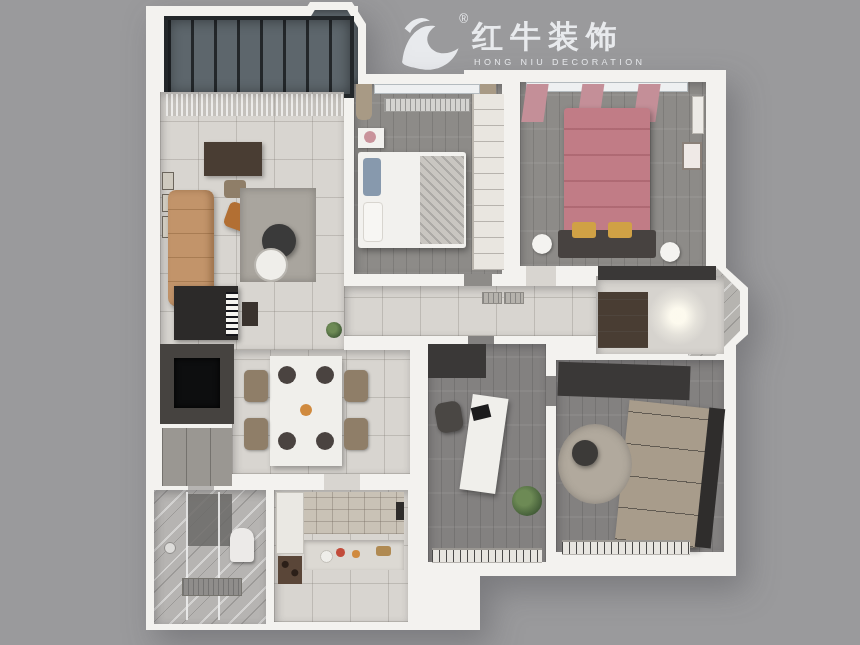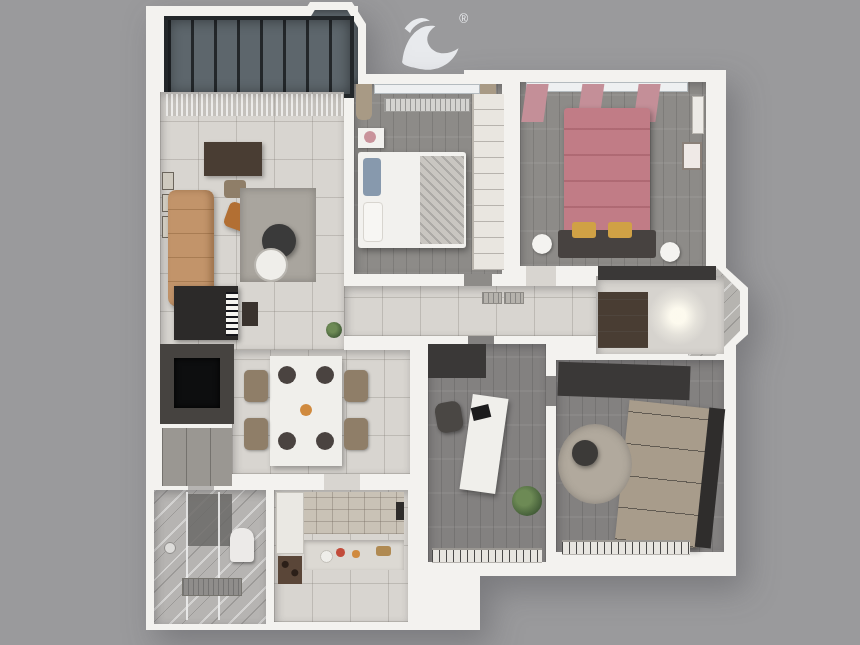--- a/index.html
+++ b/index.html
@@ -49,20 +49,24 @@
 </head>
 <body style="background-color: rgb(154, 154, 156);">
 
 <div id="logo" class="a">
   <div class="ic">
     <svg width="66" height="62" viewBox="0 0 60 56">
       <path fill="#e8eaed" d="M6 13 C13 3 23 1 29 6 C21 6 14 10 11 17 Z"></path>
       <path fill="#e8eaed" d="M4 42 C7 20 20 8 34 11 C27 16 25 22 28 28 C33 37 45 38 55 31 C51 44 36 53 22 50 C11 48 2 46 4 42 Z"></path>
     </svg>
     <span class="reg">®</span>
+  </div>
+  <div class="txt">
+    <div class="cn">红牛装饰</div>
+    <div class="en">HONG NIU DECORATION</div>
   </div>
 </div>
 
 <div id="plan" class="a">
 
   <div class="a wallbody" style="left:18px;top:2px;width:212px;height:94px;"></div>
   <div class="a wallbody" style="left:18px;top:70px;width:334px;height:556px;"></div>
   <div class="a wallbody" style="left:336px;top:66px;width:262px;height:300px;"></div>
   <div class="a wallbody" style="left:336px;top:320px;width:272px;height:252px;"></div>
   <div class="a wallbody bayTop" style="left:168px;top:-2px;width:70px;height:92px;"></div>

